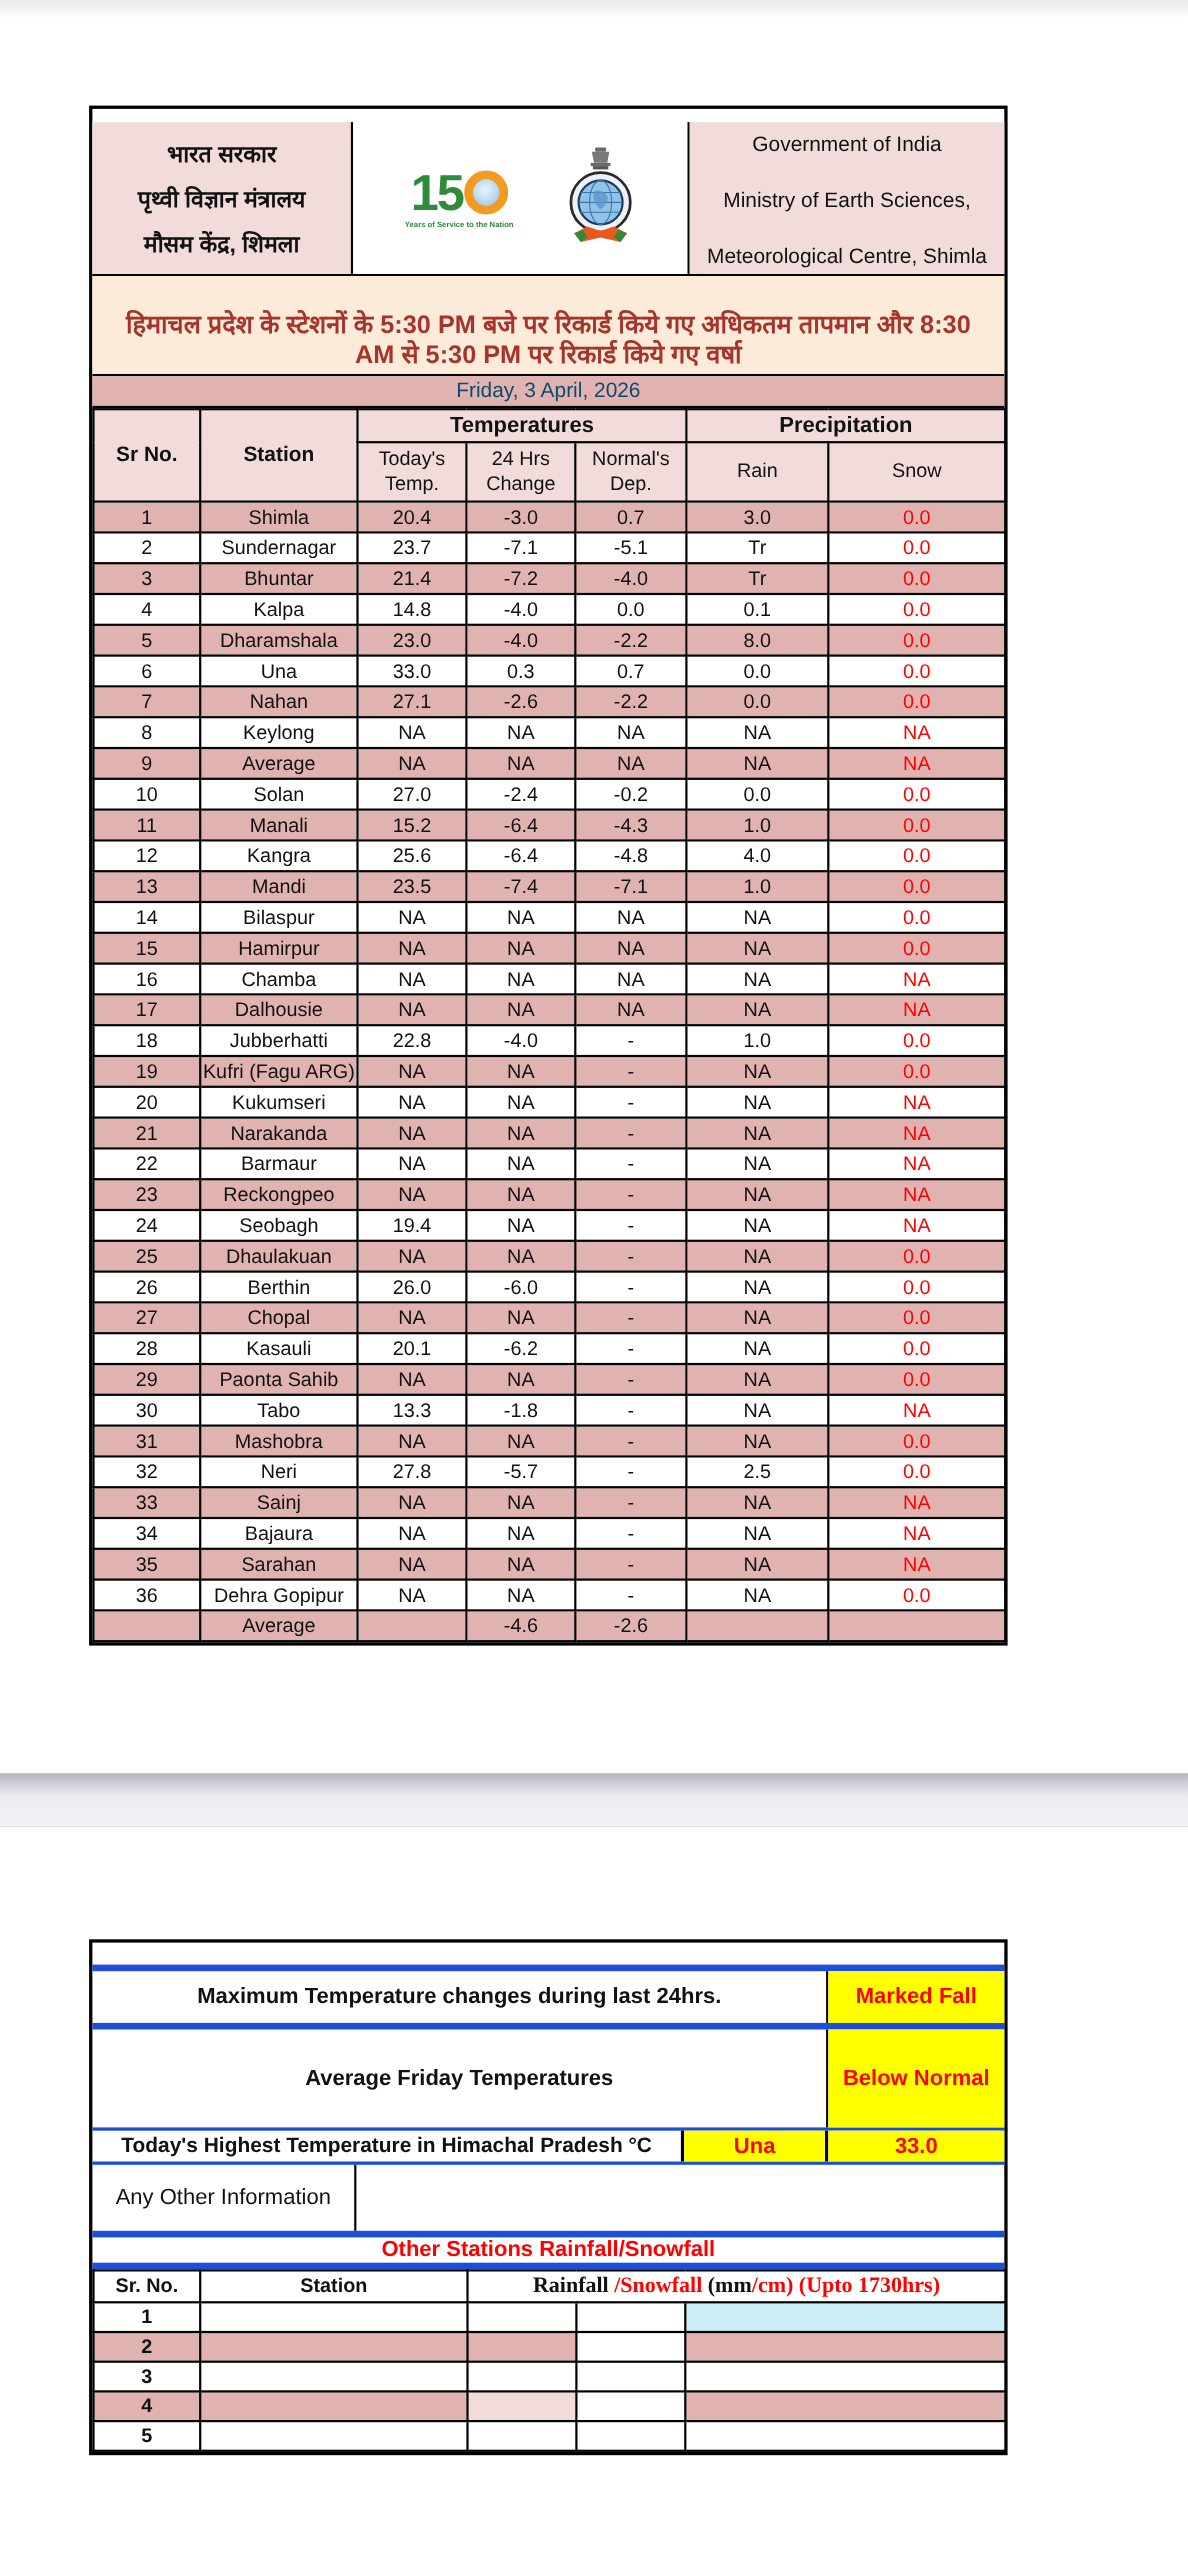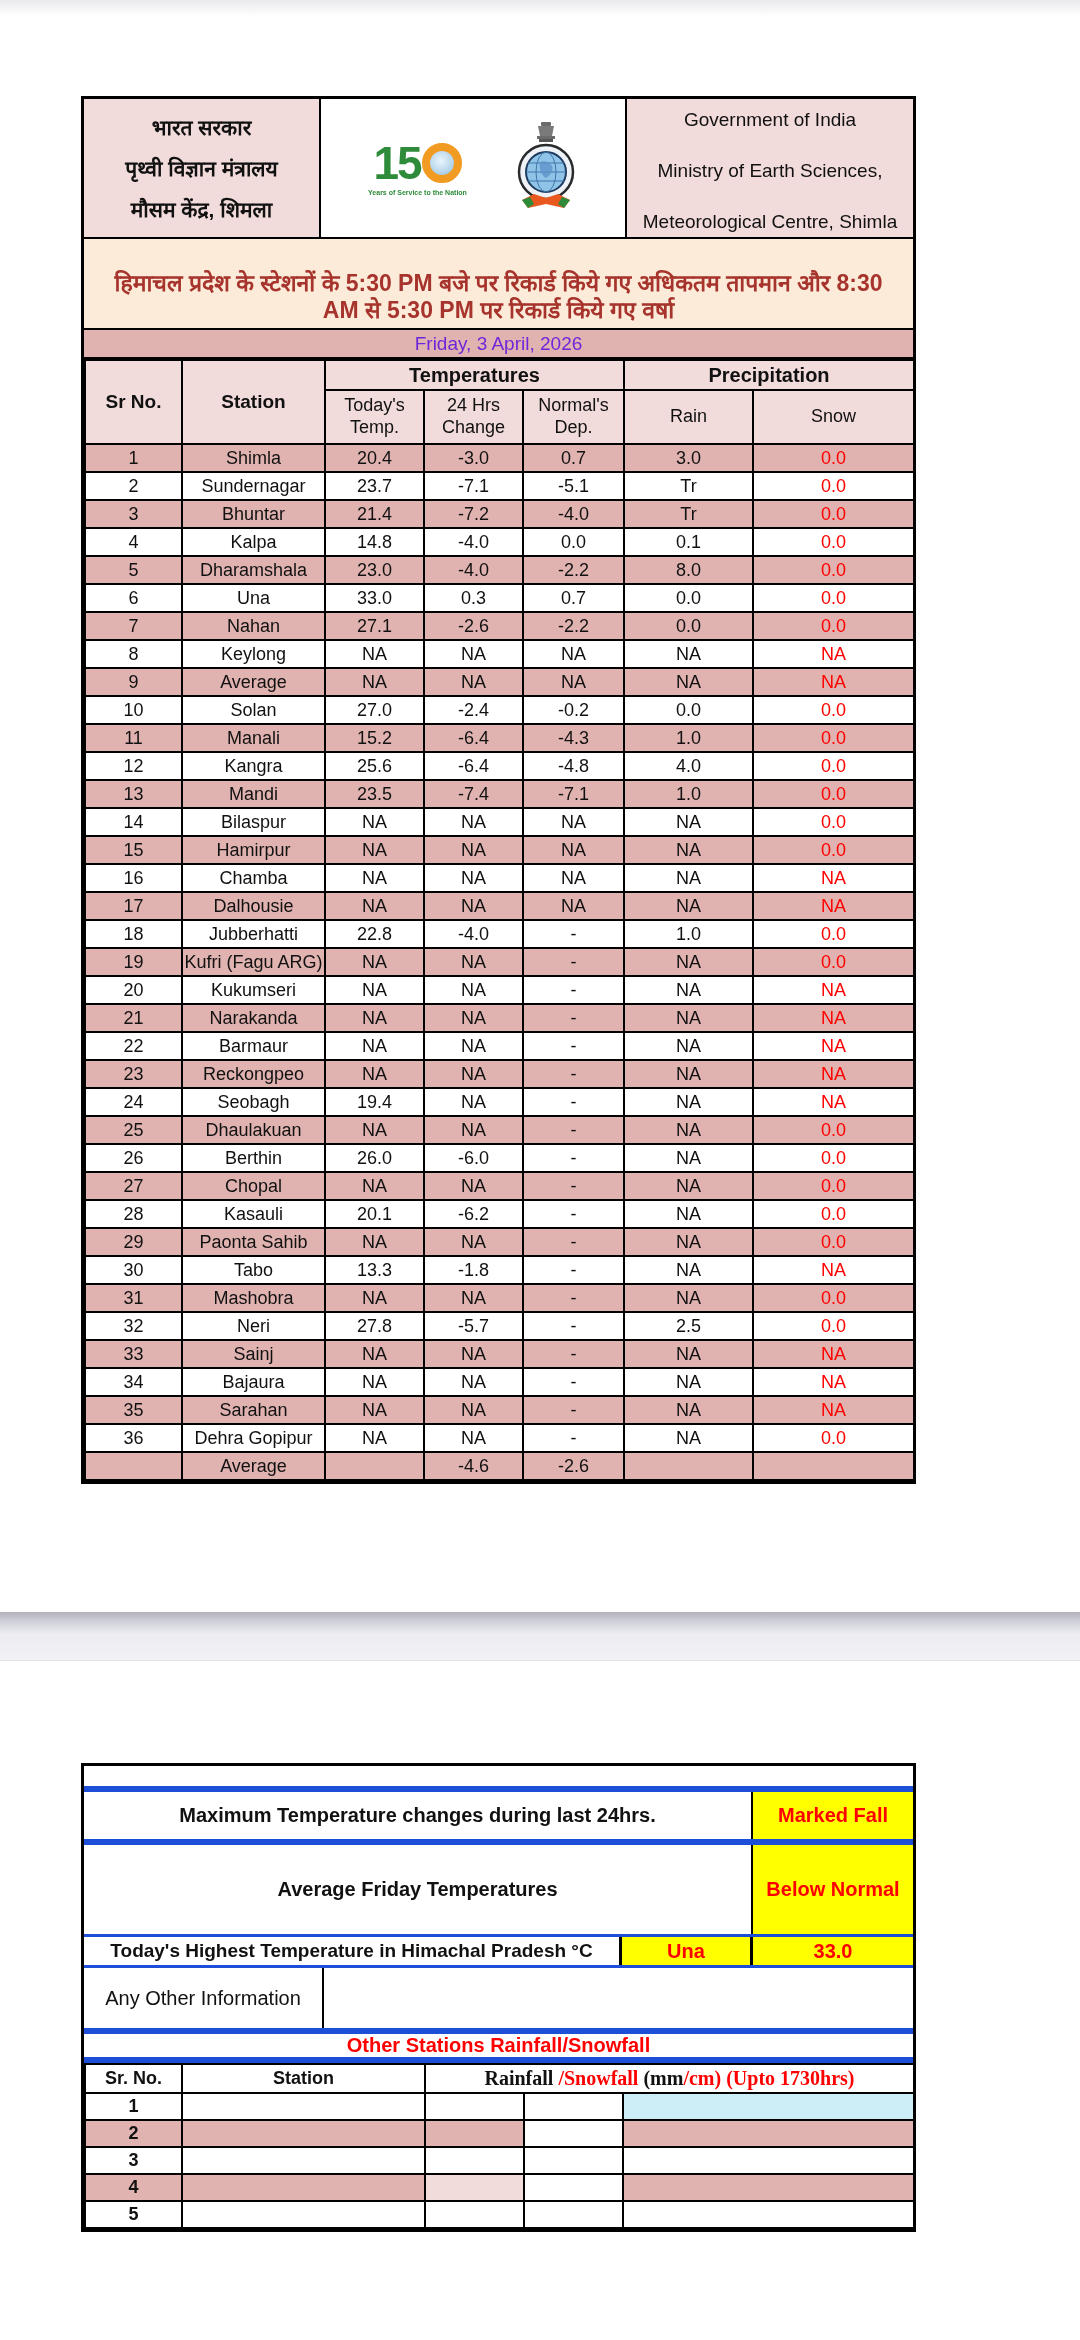--- a/index.html
+++ b/index.html
@@ -11,21 +11,21 @@
     background:linear-gradient(180deg,#e9e9ee 0%,#ffffff 100%); }
 
   
   #page-gap { left:0; top:1612px; width:1080px; height:49px;
     background:linear-gradient(180deg,#b2b2bc 0px,#cfcfd8 9px,#ececf1 22px,#f2f2f6 49px);
     border-bottom:1px solid #e2e2e8; }
 
   
   #doc1 { left:81px; top:96px; width:835px; border:3px solid #000; background:#fff; }
 
-  .letterhead { display:flex; height:140px; border-bottom:2px solid #000; }
+  .letterhead { display:flex; height:140px; border-bottom:2px solid #000;margin-top:12px; }
   .lh-cell { display:flex; flex-direction:column; justify-content:space-around; align-items:center; }
   .lh-hindi { width:237px; background:#f2dcdb; border-right:2px solid #000; padding:8px 4px;
     font-size:21px; font-weight:600; color:#111; text-align:center; }
   .lh-logos { width:306px; background:#ffffff; border-right:2px solid #000;
     flex-direction:row; justify-content:space-evenly; align-items:center; }
   .lh-eng { flex:1; background:#f2dcdb; padding:10px 4px 4px 4px;
     font-size:19px; color:#111; text-align:center; justify-content:space-between; }
   .lh-eng .line3 { margin-bottom:0px; }
 
   
@@ -38,21 +38,21 @@
 
   
   .imd-emblem svg { display:block; }
 
   .title-block { background:#fdebd9; border-bottom:2px solid #000; text-align:center; padding:5px 10px 4px 10px; height:91px;
     display:flex; flex-direction:column; justify-content:flex-end; }
   .title-hindi { color:#a6342d; font-weight:700; font-size:23px; line-height:1.18; }
   .title-eng { color:#1f3864; font-weight:700; font-size:19px; line-height:1.22; margin-top:3px; }
 
   .date-row { background:#e1b3b0; border-bottom:2px solid #000; height:29px; display:flex; align-items:center; justify-content:center;
-    font-size:19px; color:#6d28d9; }
+    font-size:19px; color:#0c4a6e; }
 
   table { border-collapse:collapse; width:100%; table-layout:fixed; }
   #main-table td, #main-table th { border:2px solid #000; text-align:center; vertical-align:middle; color:#111;
     font-size:18px; font-weight:400; padding:0; overflow:hidden; white-space:nowrap; }
   #main-table thead th { background:#f2dcdb; }
   #main-table .hrow1 th { height:30px; font-size:20px; font-weight:700; }
   #main-table .hrow2 th { height:54px; font-size:18px; font-weight:400; white-space:normal; line-height:1.2; }
   #main-table thead .corner { font-weight:700; font-size:19px; }
   #main-table tbody tr { height:28px; background:#ffffff; }
   #main-table tbody tr.alt { background:#e1b3b0; }

